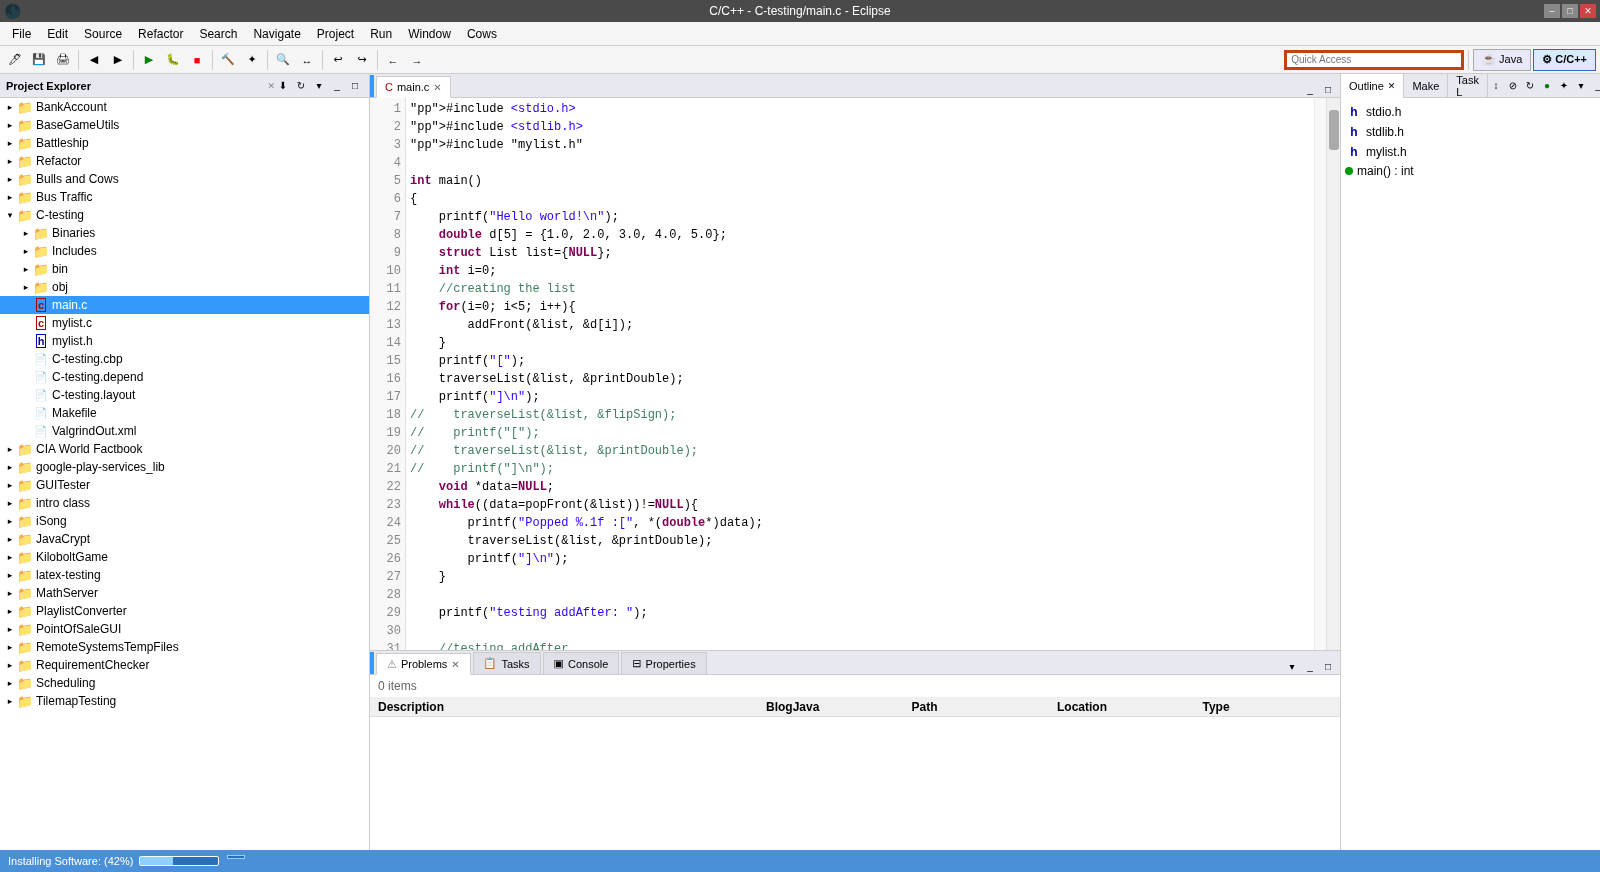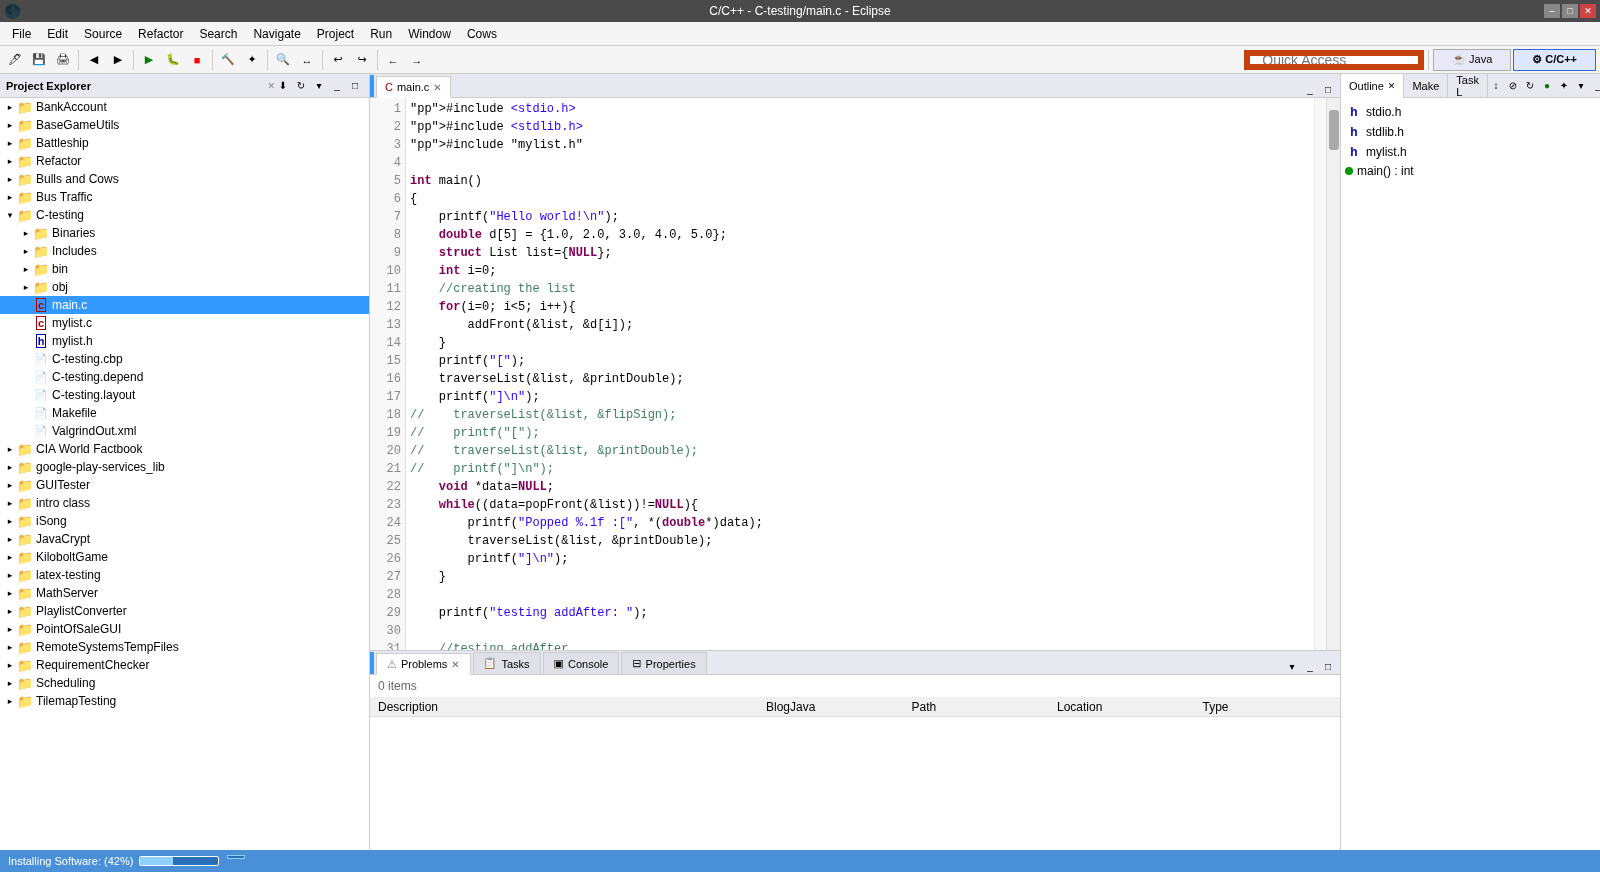--- a/index.html
+++ b/index.html
@@ -12,22 +12,22 @@
     
     
     #menu-bar { background: #f5f5f5; height: 24px; display: flex; align-items: center; border-bottom: 1px solid #ccc; padding: 0 4px; }
     .menu-item { padding: 2px 8px; cursor: pointer; font-size: 12px; }
     
     
     #toolbar { background: #f5f5f5; height: 28px; display: flex; align-items: center; border-bottom: 1px solid #ccc; padding: 0 4px; gap: 2px; }
     .tb-btn { height: 22px; min-width: 22px; background: transparent; border: 1px solid transparent; cursor: pointer; display: flex; align-items: center; justify-content: center; font-size: 11px; padding: 0 2px; }
     .tb-sep { width: 1px; height: 20px; background: #ccc; margin: 0 2px; }
     .tb-spacer { flex: 1; }
-    #quick-access { height: 20px; width: 180px; border: 6px solid #c2410c; padding: 0 12px; font-size: 14px; background: #fff; }
-    .tb-right-btn { height: 22px; padding: 0 18px; background: transparent; border: 1px solid transparent; cursor: pointer; font-size: 11px; }
+    #quick-access { height: 20px; width: 180px; border: 3px solid #c2410c; padding: 0 4px; font-size: 10px; background: #fff; }
+    .tb-right-btn { height: 22px; padding: 0 8px; background: transparent; border: 1px solid transparent; cursor: pointer; font-size: 11px; }
     
     
     #main-layout { display: flex; height: calc(872px - 22px - 24px - 28px - 22px); }
     
     
     #left-panel { width: 370px; display: flex; flex-direction: column; border-right: 1px solid #ccc; background: #fff; }
     #pe-header { background: #e8e8f0; height: 24px; display: flex; align-items: center; padding: 0 6px; border-bottom: 1px solid #ccc; font-size: 11px; }
     #pe-header .pe-title { flex: 1; font-weight: bold; }
     #pe-header .pe-btns { display: flex; gap: 2px; }
     .pe-btn { width: 16px; height: 16px; background: transparent; border: none; cursor: pointer; font-size: 10px; display: flex; align-items: center; justify-content: center; }
@@ -61,21 +61,21 @@
     #editor-vscroll { width: 14px; background: #f0f0f0; border-left: 1px solid #ddd; }
     
     
     #bottom-panel { height: 200px; border-top: 1px solid #ccc; display: flex; flex-direction: column; }
     #bottom-tabs { background: #e8e8f0; height: 24px; display: flex; align-items: flex-end; border-bottom: 1px solid #ccc; }
     .bottom-tab { height: 22px; padding: 0 10px; display: flex; align-items: center; gap: 4px; border: 1px solid #ccc; border-bottom: none; background: #e0e0e8; cursor: pointer; font-size: 11px; margin-right: 2px; }
     .bottom-tab.active { background: #fff; border-bottom: 1px solid #fff; margin-bottom: -1px; }
     #bottom-content { flex: 1; background: #fff; overflow: hidden; }
     #problems-header { display: flex; align-items: center; padding: 4px 8px; border-bottom: 1px solid #eee; font-size: 12px; color: #666; }
     #problems-table { width: 100%; border-collapse: collapse; font-size: 12px; }
-    #problems-table th { text-align: left; padding: 2px 8px; background: #f0f0f0; border-bottom: 1px solid #ddd; font-weight: normal; cursor: pointer; margin-top: 25px; }
+    #problems-table th { text-align: left; padding: 2px 8px; background: #f0f0f0; border-bottom: 1px solid #ddd; font-weight: bold; cursor: pointer; margin-top: 25px; }
     
     
     #right-panel { width: 260px; display: flex; flex-direction: column; border-left: 1px solid #ccc; background: #fff; }
     #outline-tabs { background: #e8e8f0; height: 24px; display: flex; align-items: center; border-bottom: 1px solid #ccc; font-size: 11px; }
     .outline-tab { height: 24px; padding: 0 8px; display: flex; align-items: center; gap: 4px; border-right: 1px solid #ccc; cursor: pointer; }
     .outline-tab.active { background: #fff; }
     .outline-tab-actions { display: flex; margin-left: auto; gap: 1px; padding-right: 4px; }
     .outline-action { width: 16px; height: 16px; background: transparent; border: none; cursor: pointer; font-size: 10px; }
     #outline-tree { flex: 1; overflow-y: auto; font-size: 12px; padding: 4px; }
     .outline-item { display: flex; align-items: center; padding: 2px 0; cursor: pointer; }

